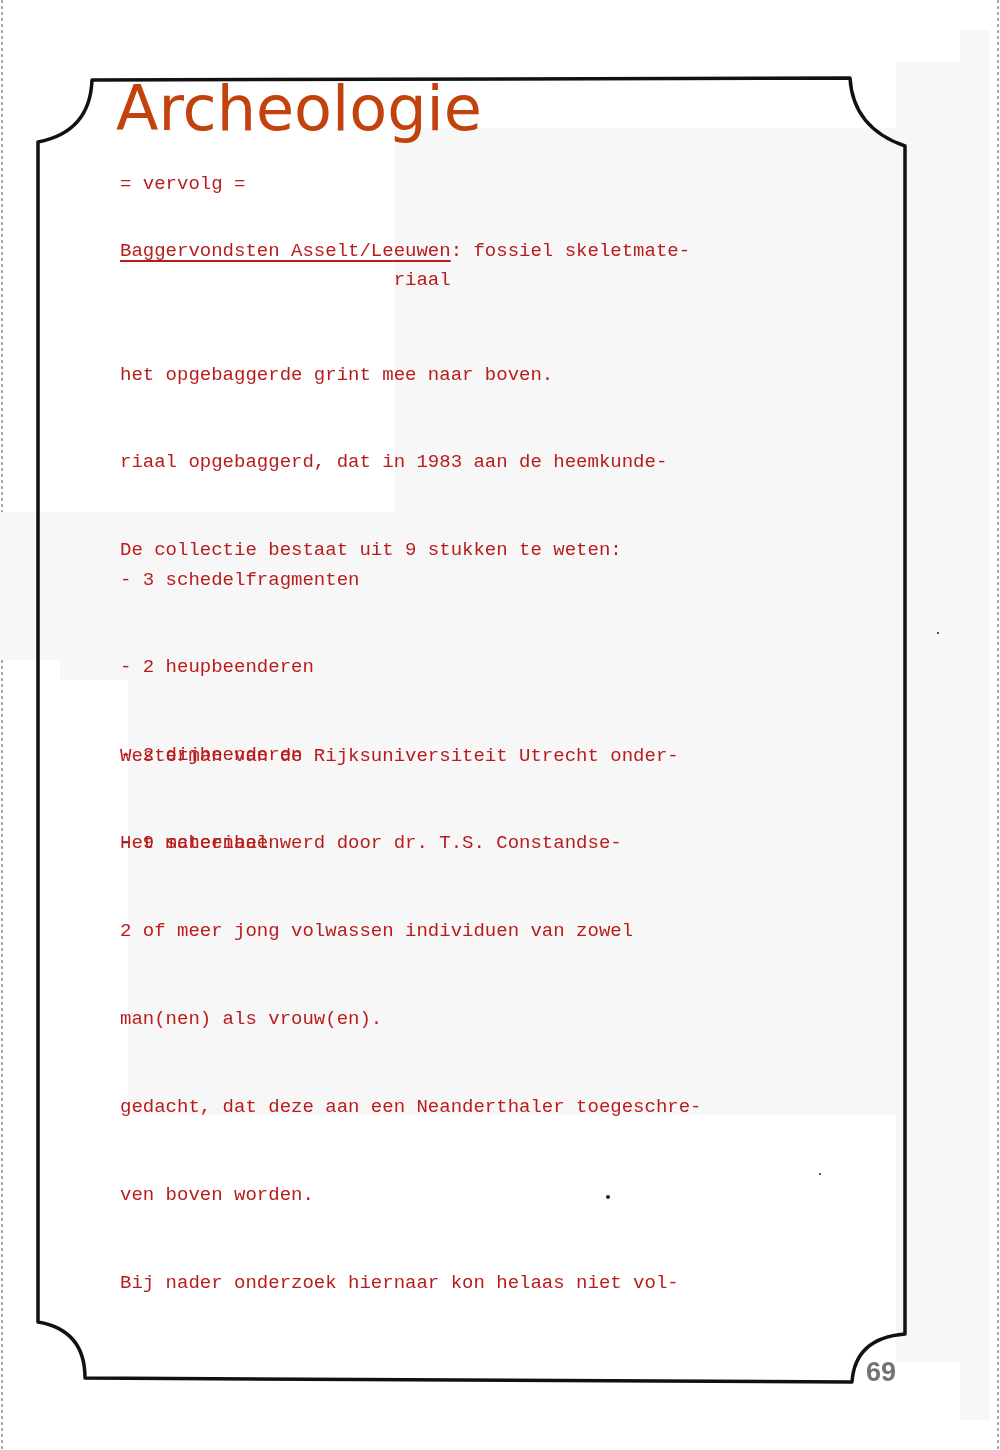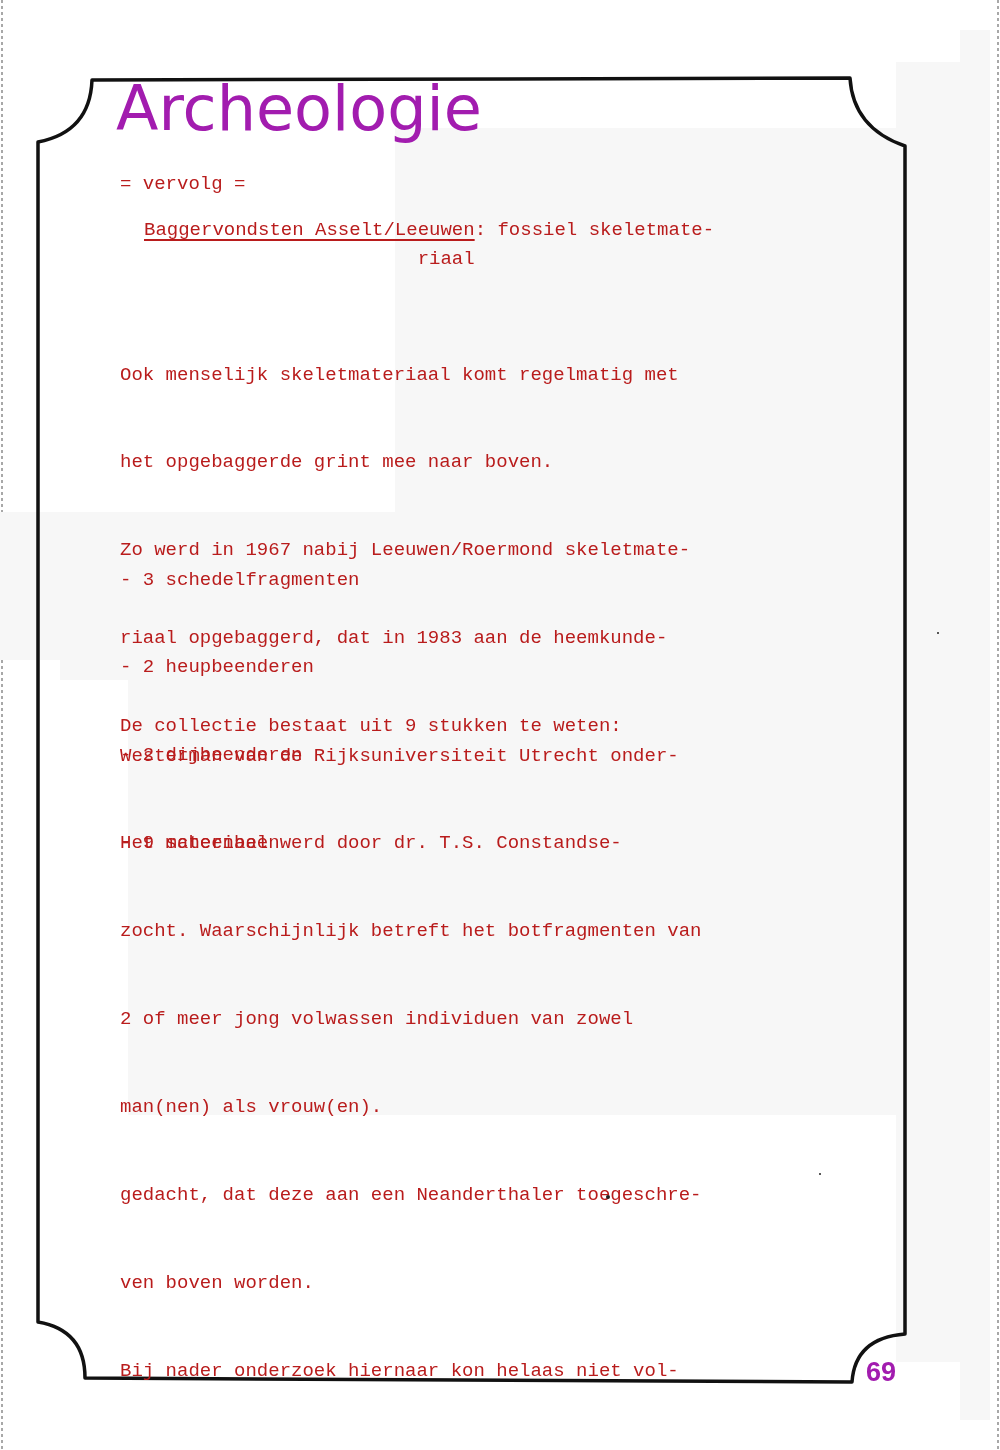--- a/index.html
+++ b/index.html
@@ -12,36 +12,36 @@
     background-image: linear-gradient(#a8a8a8 50%, transparent 50%);
     background-size: 2px 6px;
   }
   .dots-left { left: 1px; }
   .dots-right { right: 1px; }
   .patch { position: absolute; background: #f7f7f7; }
   svg.frame { position: absolute; left: 0; top: 0; }
   .title {
     position: absolute; left: 116px; top: 78px;
     font-family: "DejaVu Sans", sans-serif; font-size: 62px; font-weight: normal;
-    color: #a21caf; letter-spacing: 0px; line-height: 1;
+    color: #c2410c; letter-spacing: 0px; line-height: 1;
   }
   .mono {
     font-family: "Liberation Mono", "DejaVu Sans Mono", monospace;
     font-size: 19px; color: #b91c1c; line-height: 29.3px; white-space: pre;
   }
   .subtitle { position: absolute; left: 120px; top: 170px; }
-  .heading { position: absolute; left: 120px; top: 216px; margin-left: 24px; }
+  .heading { position: absolute; left: 120px; top: 237px; }
   .heading u { text-decoration: underline; text-underline-offset: 4px; text-decoration-thickness: 2px; }
   .body-block { position: absolute; left: 120px; }
   .p1 { top: 302px; }
   .list { top: 507px; }
   .p2 { top: 683px; }
   .page-number {
     position: absolute; left: 866px; top: 1357px;
-    font-family: "Liberation Sans", sans-serif; font-weight: bold; font-size: 27px; color: #a21caf;
+    font-family: "Liberation Sans", sans-serif; font-weight: bold; font-size: 27px; color: #737373;
   }
   .speck { position: absolute; background: #222; border-radius: 50%; }
 </style>
 </head>
 <body>
 
 <div class="dots-left"></div>
 <div class="dots-right"></div>
 
 <div class="patch" style="left:960px; top:30px; width:30px; height:1390px;"></div>
@@ -63,38 +63,35 @@
            Q 90 132 92 80 Z" fill="none" stroke="#111" stroke-width="3.5" stroke-linejoin="round"></path>
 </svg>
 
 <div class="title">Archeologie</div>
 <div class="mono subtitle">= vervolg =</div>
 
 <div class="mono heading"><u>Baggervondsten Asselt/Leeuwen</u><span>: fossiel skeletmate-</span>
 <span>                        <span>riaal</span></span></div>
 
 <div class="mono body-block p1">
-  <div>Ook menselijk skeletmateriaal komt regelmatig met</div>
   <div>het opgebaggerde grint mee naar boven.</div>
-  <div>Zo werd in 1967 nabij Leeuwen/Roermond skeletmate-</div>
   <div>riaal opgebaggerd, dat in 1983 aan de heemkunde-</div>
   <div>De collectie bestaat uit 9 stukken te weten:</div>
 </div>
 
 <div class="mono body-block list">
   <div>- 3 schedelfragmenten</div>
   <div>- 2 heupbeenderen</div>
   <div>- 2 dijbeenderen</div>
   <div>- 9 scheenbeen</div>
 </div>
 
 <div class="mono body-block p2">
   <div>Westerman van de Rijksuniversiteit Utrecht onder-</div>
   <div>Het materiaal werd door dr. T.S. Constandse-</div>
-  <div>zocht. Waarschijnlijk betreft het botfragmenten van</div>
   <div>2 of meer jong volwassen individuen van zowel</div>
   <div>man(nen) als vrouw(en).</div>
   <div>gedacht, dat deze aan een Neanderthaler toegeschre-</div>
   <div>ven boven worden.</div>
   <div>Bij nader onderzoek hiernaar kon helaas niet vol-</div>
   
   
   
   
   

